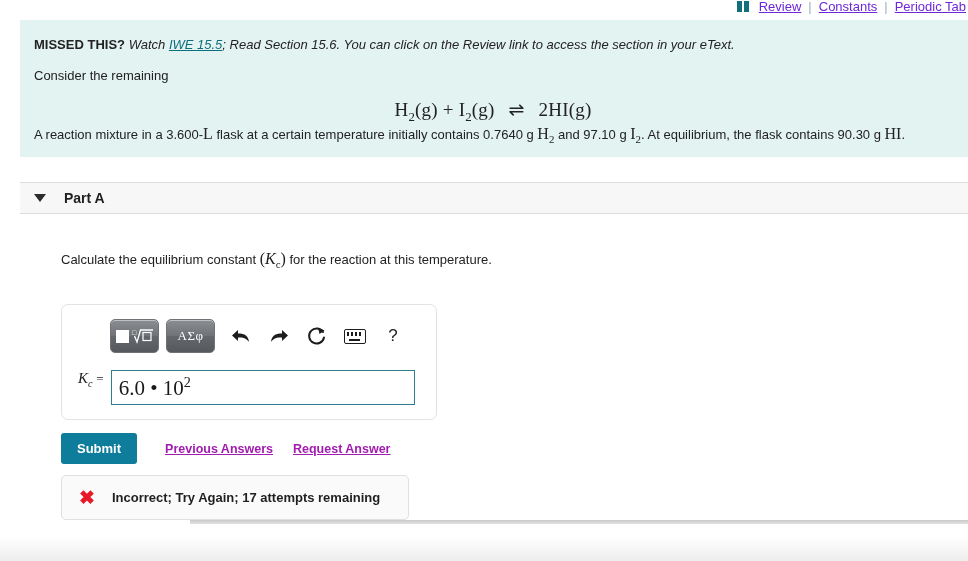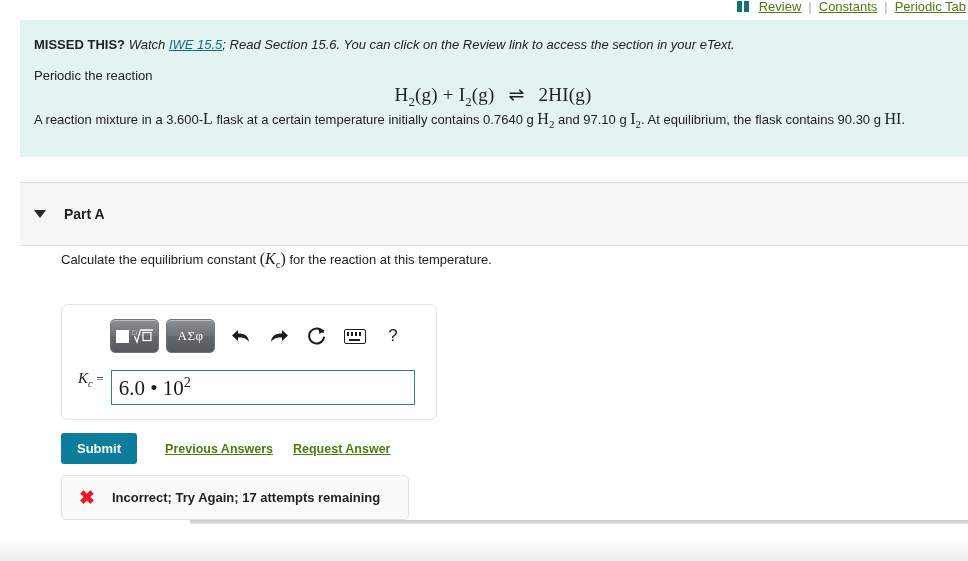--- a/index.html
+++ b/index.html
@@ -43,21 +43,21 @@
   .topnav .grid-icon i {
     position: absolute;
     width: 5px;
     height: 11px;
     background: #136f7b;
     display: block;
   }
   .topnav .grid-icon i:nth-child(1) { left: 0; }
   .topnav .grid-icon i:nth-child(2) { left: 7px; }
   .topnav a {
-    color: #4d7c0f;
+    color: #6d28d9;
     text-decoration: underline;
     white-space: nowrap;
   }
   .topnav .sep {
     color: #9bb3b8;
   }
 
   
   .banner {
     position: absolute;
@@ -84,20 +84,21 @@
     text-decoration: underline;
     font-style: italic;
   }
   .banner .consider {
     margin-top: 14px;
     font-size: 13px;
     font-style: normal;
   }
   .equation {
     text-align: center;
+    margin-top: 15px;
     font-family: "Liberation Serif", serif;
     font-size: 19px;
     letter-spacing: .2px;
   }
   .equation .arrow {
     margin: 0 9px;
     font-size: 19px;
   }
   .banner .mixture {
     font-size: 13px;
@@ -109,21 +110,21 @@
   }
   sub { font-size: 68%; }
   sup { font-size: 68%; }
 
   
   .part-header {
     position: absolute;
     left: 20px;
     top: 182px;
     width: 948px;
-    height: 64px;
+    height: 32px;
     background: #f7f7f7;
     border-top: 1px solid #dcdcdc;
     border-bottom: 1px solid #dcdcdc;
     box-sizing: border-box;
     display: flex;
     align-items: center;
     padding-left: 14px;
   }
   .caret {
     width: 0; height: 0;
@@ -270,21 +271,21 @@
     color: #fff;
     font-size: 13px;
     font-weight: bold;
     border: none;
     border-radius: 3px;
     padding: 8px 16px;
     cursor: pointer;
     font-family: "Liberation Sans", sans-serif;
   }
   .submit-row a {
-    color: #4d7c0f;
+    color: #a21caf;
     text-decoration: underline;
     font-weight: bold;
     font-size: 12.5px;
     margin-left: 28px;
   }
   .submit-row a.second { margin-left: 20px; }
 
   
   .feedback {
     position: absolute;
@@ -347,21 +348,21 @@
     <span class="sep">|</span>
     <a href="#">Periodic Tab</a>
   </div>
 
   <div class="banner">
     <div class="line1">
       <span class="missed">MISSED THIS?</span>
       <span>Watch</span>
       <a href="#">IWE 15.5</a><span>; Read Section 15.6. You can click on the Review link to access the section in your eText.</span>
     </div>
-    <div class="consider">Periodic the reaction</div>
+    <div class="consider">Consider the remaining</div>
     <div class="equation">
       <span><span>H</span><sub>2</sub><span>(g)</span></span>
       <span>+</span>
       <span><span>I</span><sub>2</sub><span>(g)</span></span>
       <span class="arrow">⇌</span>
       <span><span>2</span><span>HI</span><span>(g)</span></span>
     </div>
     <div class="mixture">
       <span>A reaction mixture in a 3.600-</span><span class="serif">L</span><span> flask at a certain temperature initially contains 0.7640 g </span><span class="serif"><span>H</span><sub>2</sub></span><span> and 97.10 g </span><span class="serif"><span>I</span><sub>2</sub></span><span>. At equilibrium, the flask contains 90.30 g </span><span class="serif">HI</span><span>.</span>
     </div>

